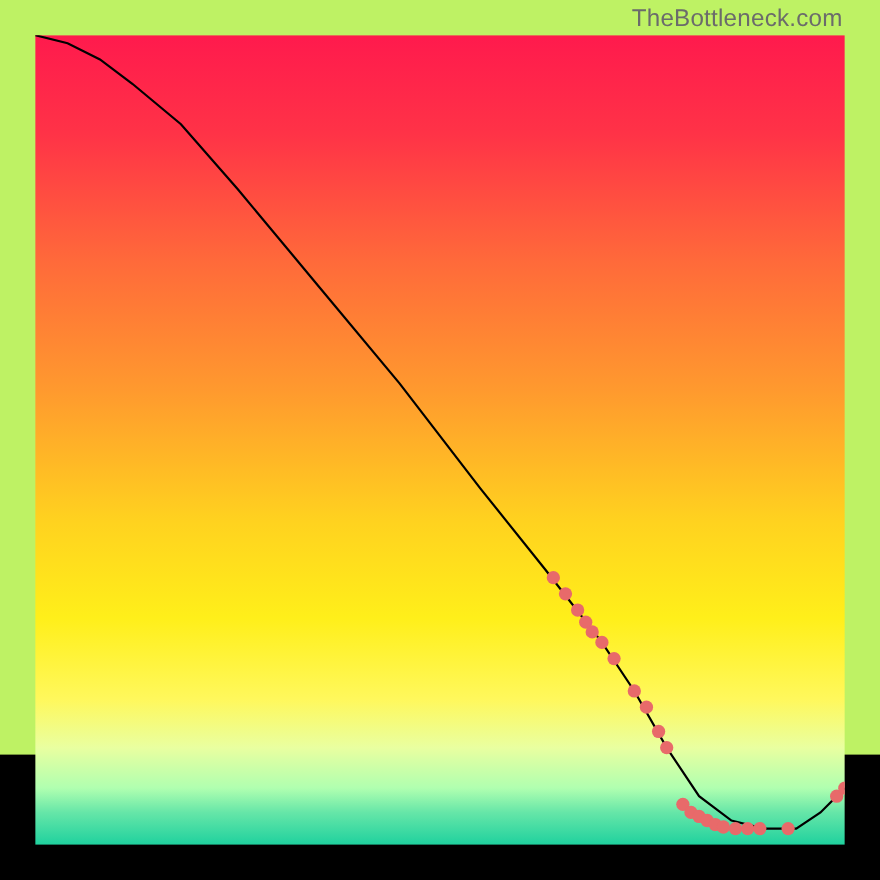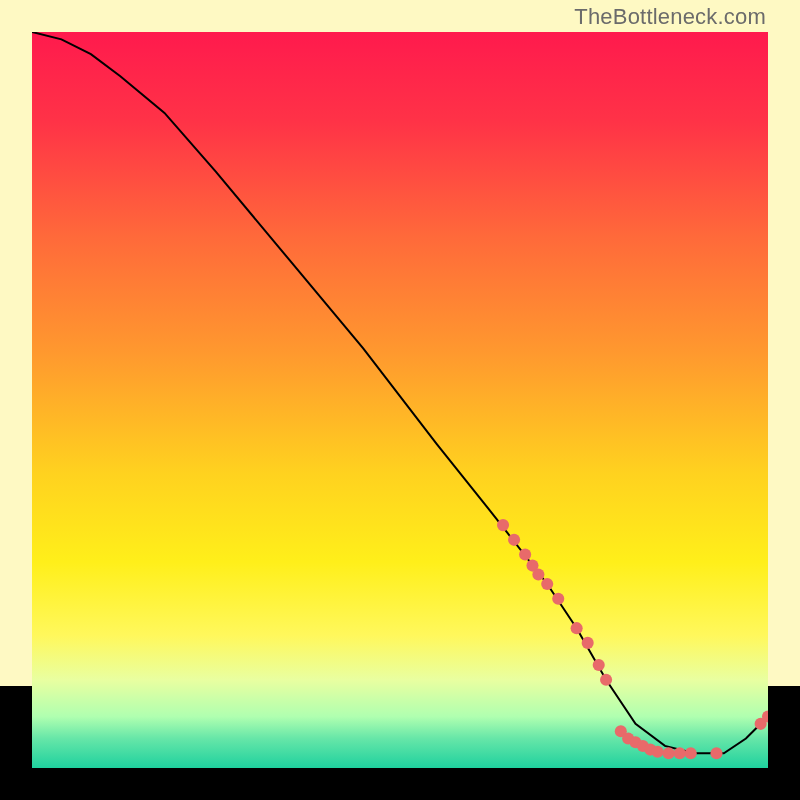--- a/index.html
+++ b/index.html
@@ -8,21 +8,21 @@
     width: 800px;
     height: 800px;
     background: #000000;
     overflow: hidden;
     font-family: -apple-system, BlinkMacSystemFont, "Segoe UI", Arial, sans-serif;
   }
   .stage {
     position: relative;
     width: 800px;
     height: 686px;
-    background: #fef9c3;
+    background: #bef264;
   }
   .plot-area {
     position: absolute;
     left: 32px;
     top: 32px;
     width: 736px;
     height: 736px;
   }
   .gradient-bg {
     position: absolute;

